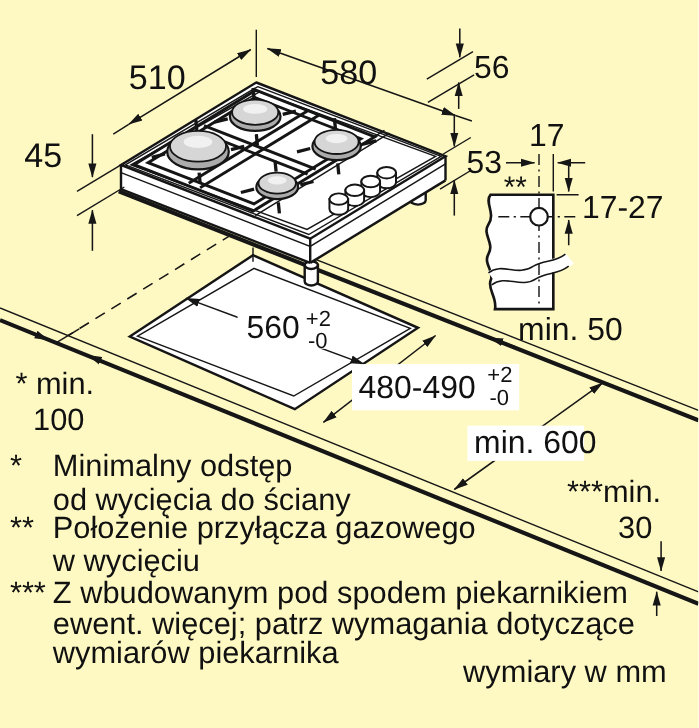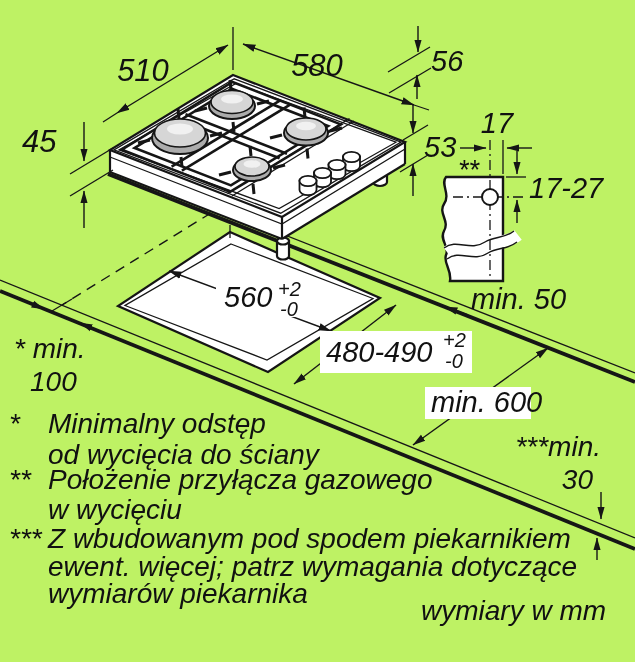--- a/index.html
+++ b/index.html
@@ -1,16 +1,16 @@
 <!DOCTYPE html>
 <html><head>
 <meta charset="utf-8">
 <style>
   html,body{margin:0;padding:0;background:#fff;}
-  .canvas{position:relative;width:635px;height:662px;background:#bef264;overflow:hidden;font-style:italic;}
+  .canvas{position:relative;width:635px;height:662px;background:#fef9c3;overflow:hidden;}
   svg{display:block;}
   .t{font-family:"Liberation Sans","DejaVu Sans",sans-serif;fill:#111;}
   .dim{font-size:29px;}
   .dimL{font-size:31px;}
   .tol{font-size:20px;}
   .fn{font-size:28px;}
   .ln{stroke:#161616;stroke-width:1.4;fill:none;}
   .ext{stroke:#161616;stroke-width:1.3;fill:none;}
   .thick{stroke:#161616;stroke-width:3.8;fill:none;}
   .outline{stroke:#151515;stroke-width:2.2;fill:none;}

